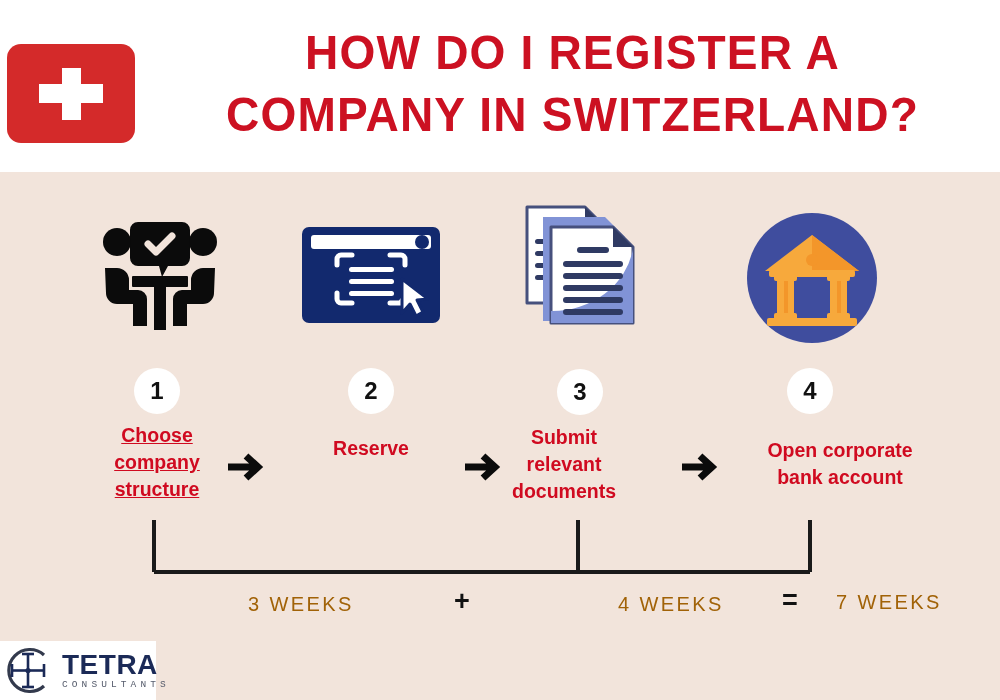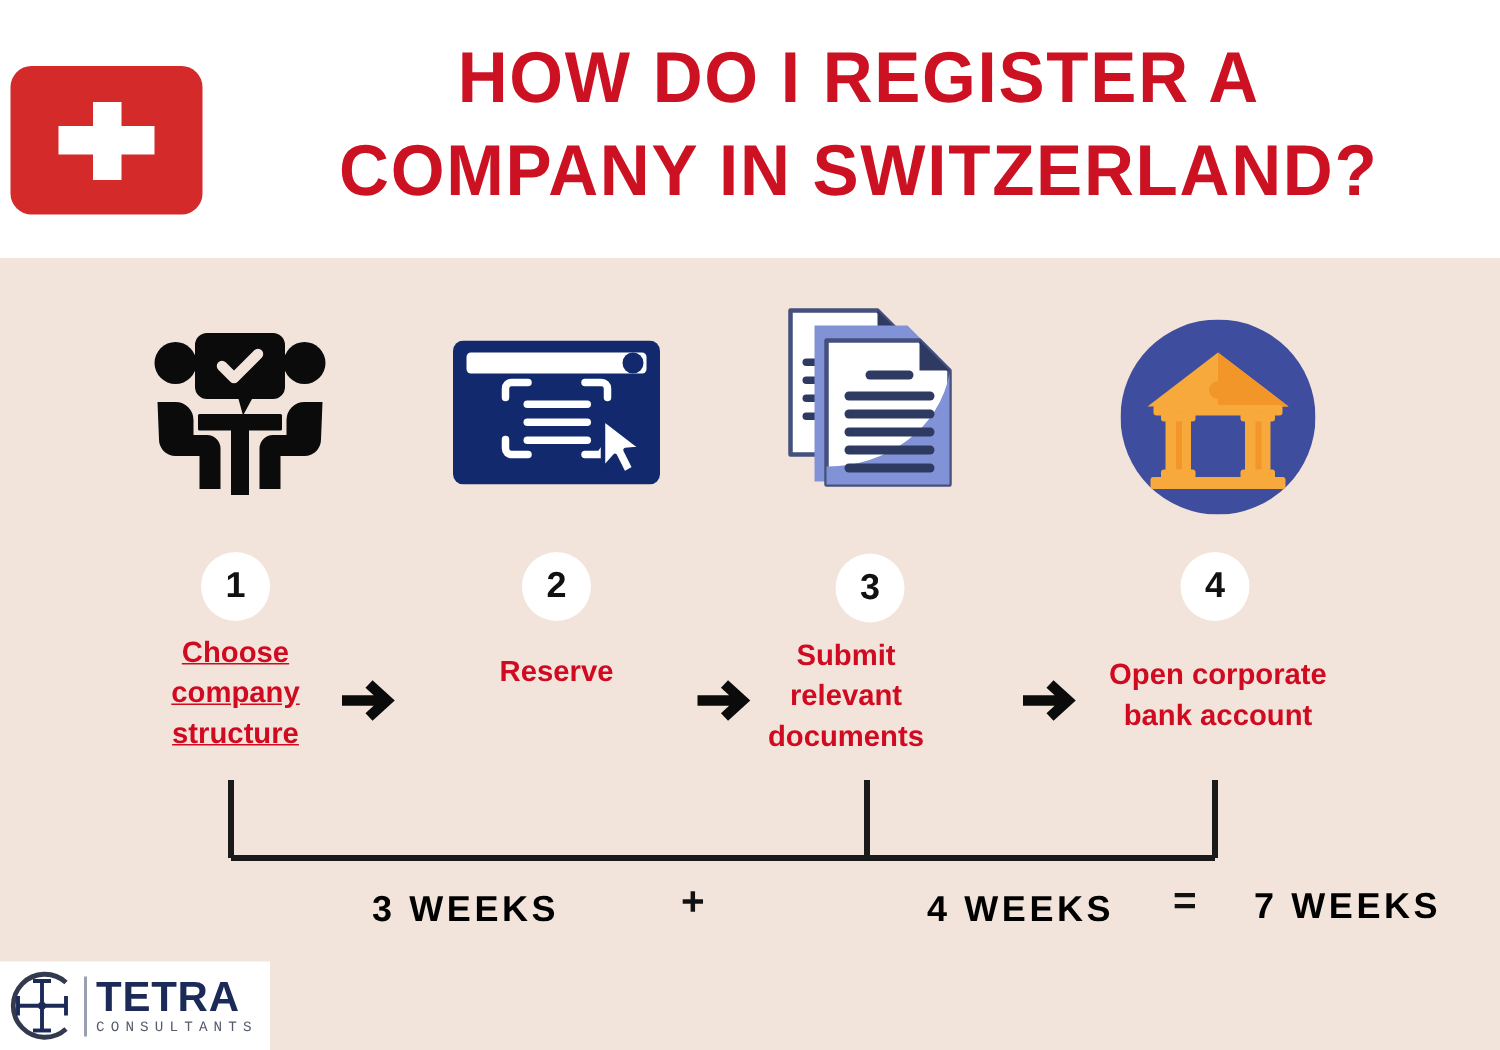--- a/index.html
+++ b/index.html
@@ -91,40 +91,40 @@
     text-align:center;
     font-family:"Liberation Sans", sans-serif;
   }
 
   
   #bracket { position:absolute; left:0; top:0; width:1000px; height:528px; pointer-events:none; }
 
   
   .weeks-text {
     position:absolute;
-    color:#000000;
-    font-size:24px;
-    font-weight:bold;
+    color:#a16207;
+    font-size:20px;
+    font-weight:normal;
     letter-spacing:2.4px;
     white-space:nowrap;
     font-family:"Liberation Sans", sans-serif;
   }
   .op-sym {
     position:absolute;
     color:#111111;
     font-size:27px;
     font-weight:bold;
     line-height:1;
     font-family:"Liberation Sans", sans-serif;
   }
 
   
   #logo {
     position:absolute; left:0px; top:641px;
-    width:180px; height:59px;
+    width:156px; height:59px;
     background:#ffffff;
     display:flex; align-items:center;
   }
   #logo .mark { width:56px; height:55px; flex:0 0 56px; }
   #logo .divider {
     width:2px; height:40px; background:#9aa0b0; margin:0 6px 0 0;
   }
   #logo .wordmark { display:flex; flex-direction:column; justify-content:center; }
   #logo .brand {
     color:#1b2a57; font-weight:bold; font-size:28px; line-height:28px;
@@ -289,21 +289,21 @@
   <div class="step-label" style="left:271px; top:263px; width:200px;">
     <div>Reserve</div>
   </div>
 
   <div class="step-label" style="left:464px; top:252px; width:200px;">
     <div>Submit</div>
     <div>relevant</div>
     <div>documents</div>
   </div>
 
-  <div class="step-label" style="left:692px; top:265px; width:240px;">
+  <div class="step-label" style="left:720px; top:265px; width:240px;">
     <div>Open corporate</div>
     <div>bank account</div>
   </div>
 
   <svg id="bracket" viewBox="0 0 1000 528" aria-hidden="true">
     <g stroke="#1a1a1a" stroke-width="4" fill="none" stroke-linecap="butt">
       <path d="M154 348 V400"></path>
       <path d="M154 400 H810"></path>
       <path d="M578 348 V400"></path>
       <path d="M810 348 V400"></path>

